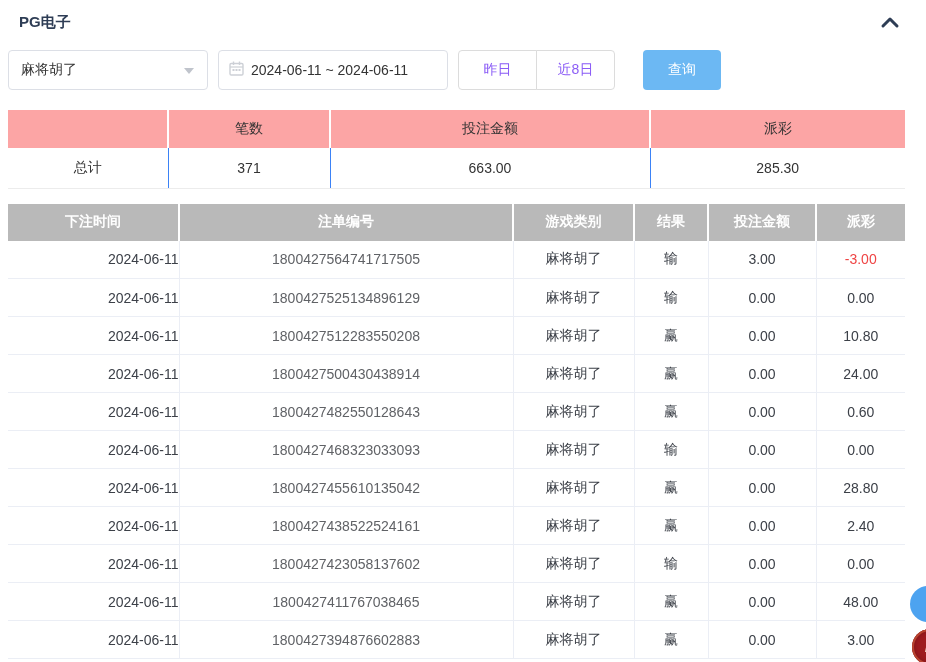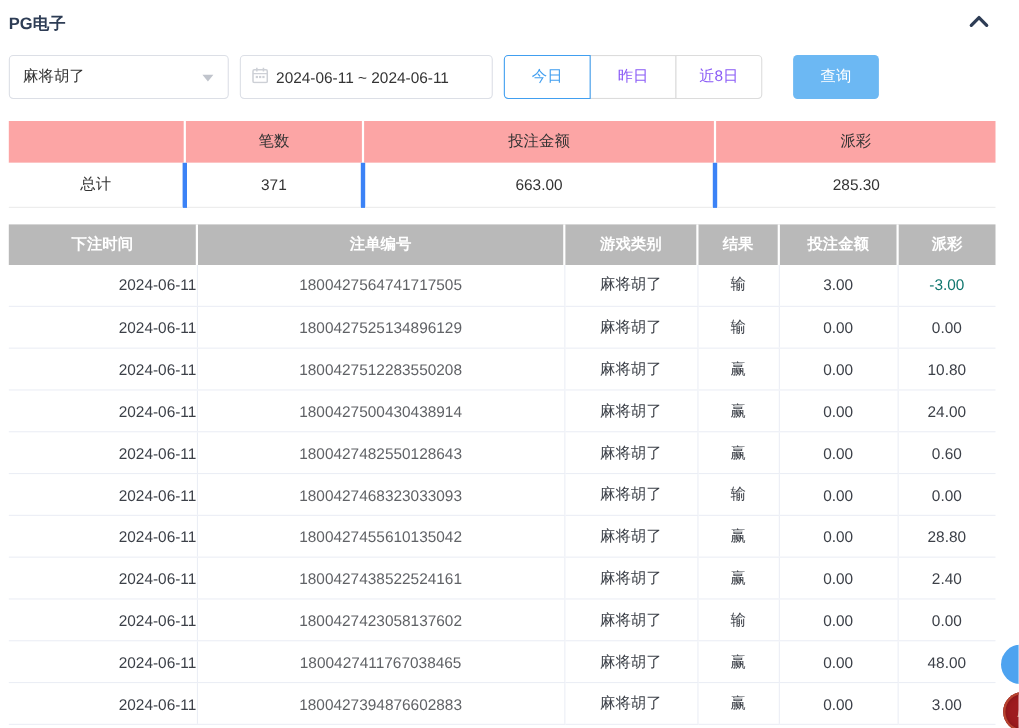--- a/index.html
+++ b/index.html
@@ -8,22 +8,22 @@
     background: #fff;
     overflow: hidden;
     position: relative;
     font-family: "Liberation Sans", "DejaVu Sans", sans-serif;
     font-size: 14px;
     color: #333;
   }
 
   
   .panel-header {
-    display: flex; align-items: flex-start; justify-content: space-between;
-    padding: 12px 26px 8px 8px;
+    display: flex; align-items: flex-end; justify-content: space-between;
+    padding: 12px 26px 8px 19px;
     height: 40px;
   }
   .panel-title { font-weight: bold; font-size: 15px; color: #2e3d55; }
   .collapse-btn { cursor: pointer; display: flex; align-items: center; }
 
   
   .filters { display: flex; align-items: center; margin: 10px 8px 0 8px; height: 40px; }
   .select {
     width: 200px; height: 40px;
     border: 1px solid #dcdfe6; border-radius: 4px;
@@ -58,39 +58,39 @@
   
   table { border-collapse: collapse; table-layout: fixed; }
   .summary-table { width: 897px; margin: 20px 0 0 8px; }
   .summary-table th {
     background: #fca5a5; height: 38px; font-weight: normal;
     text-align: center; color: #333; border-left: 2px solid #fff;
   }
   .summary-table th:first-child { border-left: none; }
   .summary-table td {
     height: 40px; text-align: center; background: #fff;
-    border-bottom: 1px solid #ececec; border-left: 4px solid #3b82f6;
+    border-bottom: 1px solid #ececec; border-left: 1px solid #3b82f6;
   }
   .summary-table td:first-child { border-left: none; }
 
   
   .bet-table { width: 897px; margin: 15px 0 0 8px; }
   .bet-table th {
     background: #b9b9b9; color: #fff; font-weight: bold;
     height: 37px; text-align: center; font-size: 14px;
     border-left: 2px solid #fff;
   }
   .bet-table th:first-child { border-left: none; }
   .bet-table td {
     height: 38px; text-align: center; background: #fff; color: #3c4048;
     border-bottom: 1px solid #ebeef5; border-left: 1px solid #ebeef5;
   }
   .bet-table td:first-child { border-left: none; text-align: right; }
   .bet-table td.order-cell { color: #606266; }
-  .bet-table td.neg { color: #0f766e; }
+  .bet-table td.neg { color: #ef4444; }
 
   
   .float-btn {
     position: absolute; width: 36px; height: 36px; border-radius: 50%;
     display: flex; align-items: center; justify-content: center; cursor: pointer;
   }
   .float-service { top: 586px; left: 910px; background: #4da3f0; }
   .float-logo {
     top: 629px; left: 912px; background: #9e1b1f;
     box-shadow: inset 0 0 0 2px #b8432f, inset 0 0 6px #5f0d10;
@@ -130,21 +130,20 @@
         <line x1="1" y1="6" x2="14" y2="6" stroke="#cdd0d6" stroke-width="1.2"></line>
         <rect x="3.5" y="8" width="2" height="2" fill="#cdd0d6"></rect>
         <rect x="6.5" y="8" width="2" height="2" fill="#cdd0d6"></rect>
         <rect x="9.5" y="8" width="2" height="2" fill="#cdd0d6"></rect>
       </svg>
     </span>
     <span>2024-06-11 ~ 2024-06-11</span>
   </div>
 
   <div class="btn-group">
-    <button class="qbtn active">今日</button>
     <button class="qbtn">昨日</button>
     <button class="qbtn">近8日</button>
   </div>
 
   <button class="query-btn">查询</button>
 </div>
 
 <table class="summary-table">
   <colgroup>
       <col style="width:160px">

